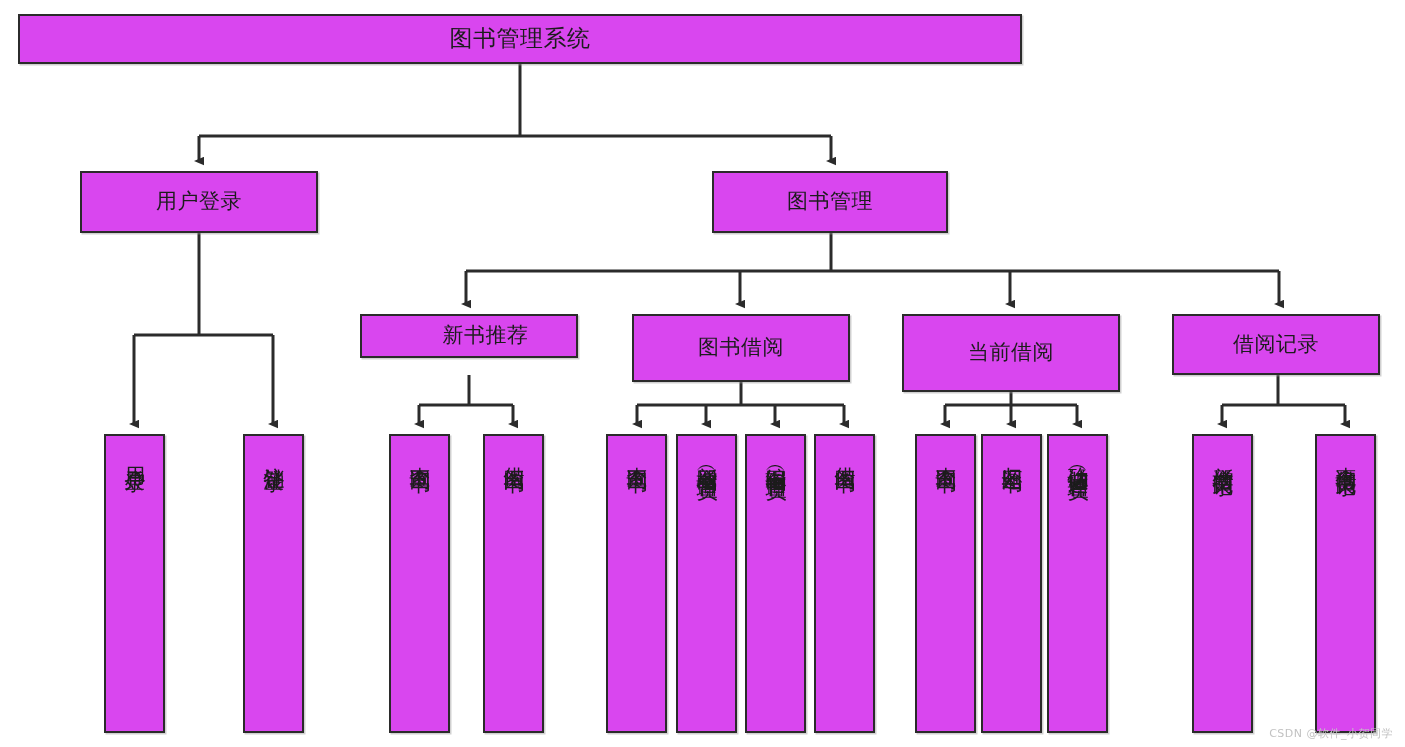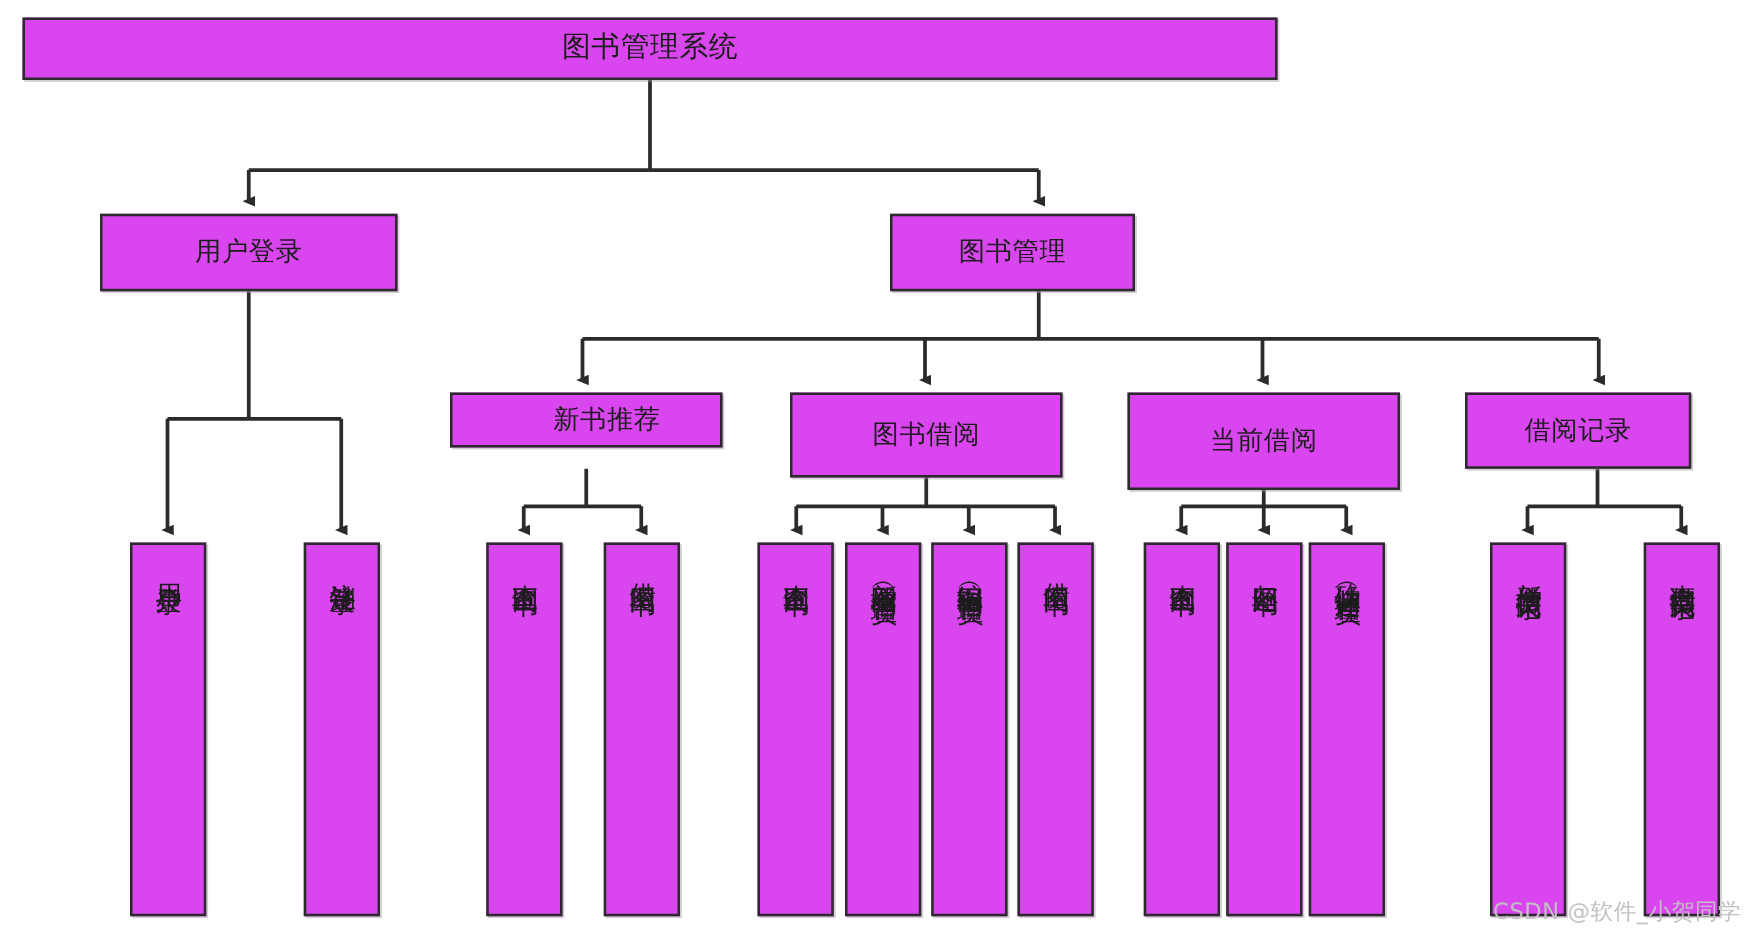--- a/index.html
+++ b/index.html
@@ -56,21 +56,21 @@
     letter-spacing: 2px;
     line-height: 1;
   }
   #title-node .node-label {
     font-size: 23px;
   }
   #watermark {
     position: absolute;
     right: 12px;
     bottom: 6px;
-    font-size: 18px;
+    font-size: 11px;
     color: #c2c2c2;
     letter-spacing: 0.5px;
     white-space: nowrap;
     pointer-events: none;
   }
 </style>
 </head>
 <body>
 
 <div id="diagram-root">
@@ -125,34 +125,34 @@
     </g>
   </svg>
 
   <div class="node horizontal" id="title-node" style="left:18px; top:14px; width:1004px; height:50px;">
     <span class="node-label">图书管理系统</span>
   </div>
 
   <div class="node horizontal" style="left:80px; top:171px; width:238px; height:62px;">
     <span class="node-label">用户登录</span>
   </div>
-  <div class="node horizontal" style="left:712px; top:171px; width:196px; height:62px;justify-content:center;">
+  <div class="node horizontal" style="left:712px; top:171px; width:236px; height:62px;justify-content:center;">
     <span class="node-label">图书管理</span>
   </div>
 
   <div class="node horizontal" style="left:360px; top:314px; width:218px; height:44px;padding-left:33px;">
     <span class="node-label">新书推荐</span>
   </div>
   <div class="node horizontal" style="left:632px; top:314px; width:218px; height:68px;">
     <span class="node-label">图书借阅</span>
   </div>
   <div class="node horizontal" style="left:902px; top:314px; width:218px; height:78px;">
     <span class="node-label">当前借阅</span>
   </div>
-  <div class="node horizontal" style="left:1172px; top:314px; width:181px; height:61px;">
+  <div class="node horizontal" style="left:1172px; top:314px; width:208px; height:61px;">
     <span class="node-label">借阅记录</span>
   </div>
 
   <div class="node vertical" style="left:104px; top:434px; width:61px; height:299px;">
     <span class="node-label">用户登录</span>
   </div>
   <div class="node vertical" style="left:243px; top:434px; width:61px; height:299px;">
     <span class="node-label">注销登录</span>
   </div>
 

